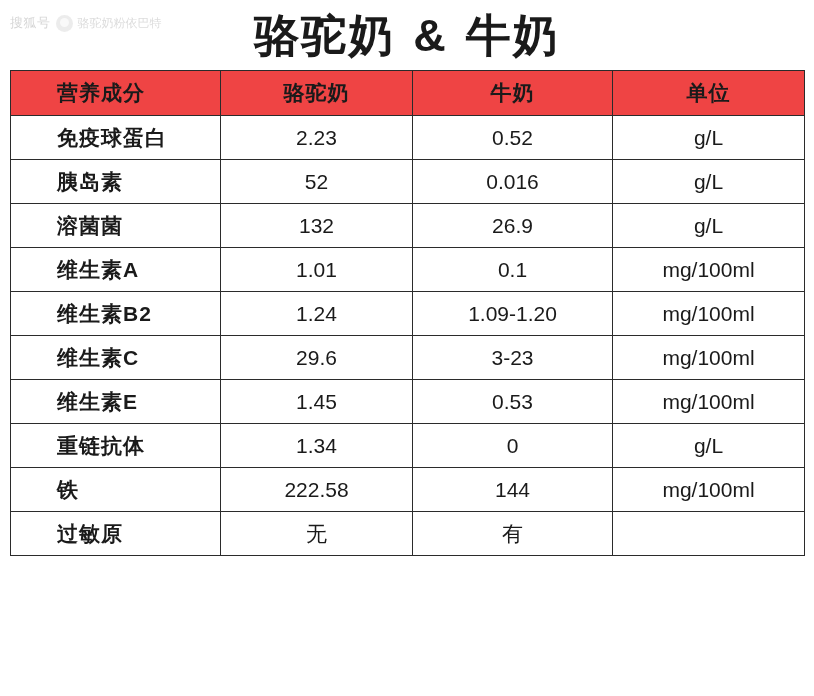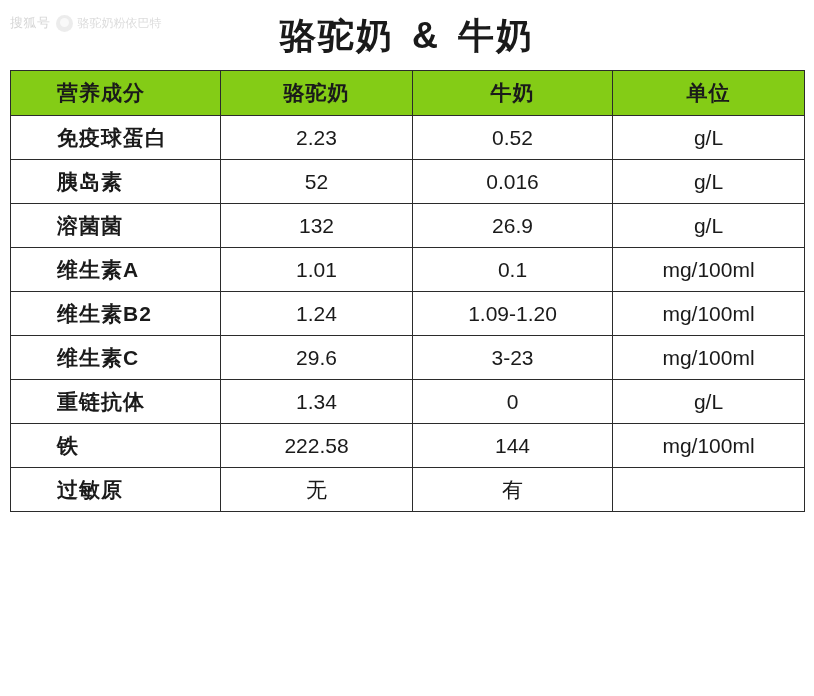--- a/index.html
+++ b/index.html
@@ -47,21 +47,21 @@
     left: 4px;
     top: 3px;
   }
   .watermark .wm-name {
     font-size: 12px;
     color: #9a9a9a;
   }
 
   .page-title {
     text-align: center;
-    font-size: 36px;
+    font-size: 45px;
     font-weight: bold;
     letter-spacing: 2px;
     color: #1a1a1a;
     padding-top: 8px;
     height: 56px;
     line-height: 56px;
   }
   .title-amp {
     padding: 0 18px;
     font-weight: bold;
@@ -78,21 +78,21 @@
   table.nutrition th,
   table.nutrition td {
     border: 1px solid #2b2b2b;
     height: 43px;
     font-size: 21px;
     text-align: center;
     vertical-align: middle;
     padding: 0;
   }
   table.nutrition thead th {
-    background: #84cc16;
+    background: #ef4444;
     font-weight: bold;
     font-size: 21px;
     height: 44px;
     letter-spacing: 1px;
   }
   table.nutrition thead th.first-col,
   table.nutrition td.first-col {
     text-align: left;
     padding-left: 46px;
     letter-spacing: 1px;
@@ -166,20 +166,26 @@
         <td>1.09-1.20</td>
         <td>mg/100ml</td>
       </tr>
       <tr>
         <td class="first-col">维生素C</td>
         <td>29.6</td>
         <td>3-23</td>
         <td>mg/100ml</td>
       </tr>
       <tr>
+        <td class="first-col">维生素E</td>
+        <td>1.45</td>
+        <td>0.53</td>
+        <td>mg/100ml</td>
+      </tr>
+      <tr>
         <td class="first-col">重链抗体</td>
         <td>1.34</td>
         <td>0</td>
         <td>g/L</td>
       </tr>
       <tr>
         <td class="first-col">铁</td>
         <td>222.58</td>
         <td>144</td>
         <td>mg/100ml</td>

